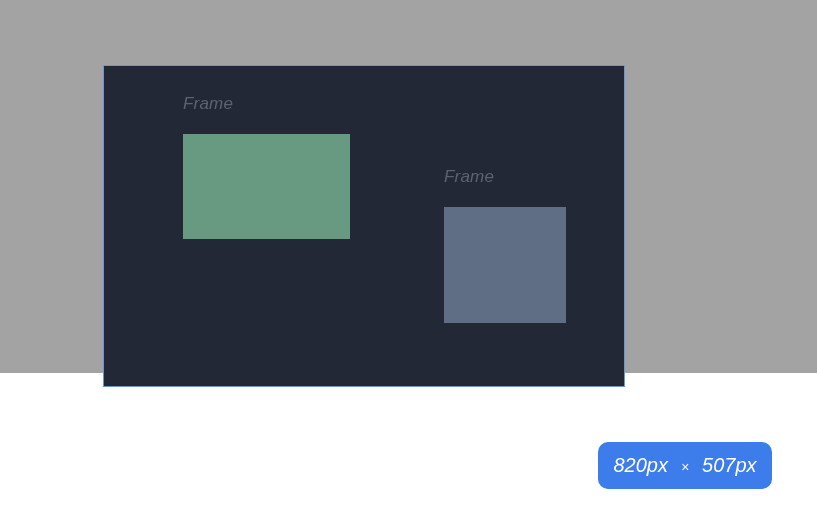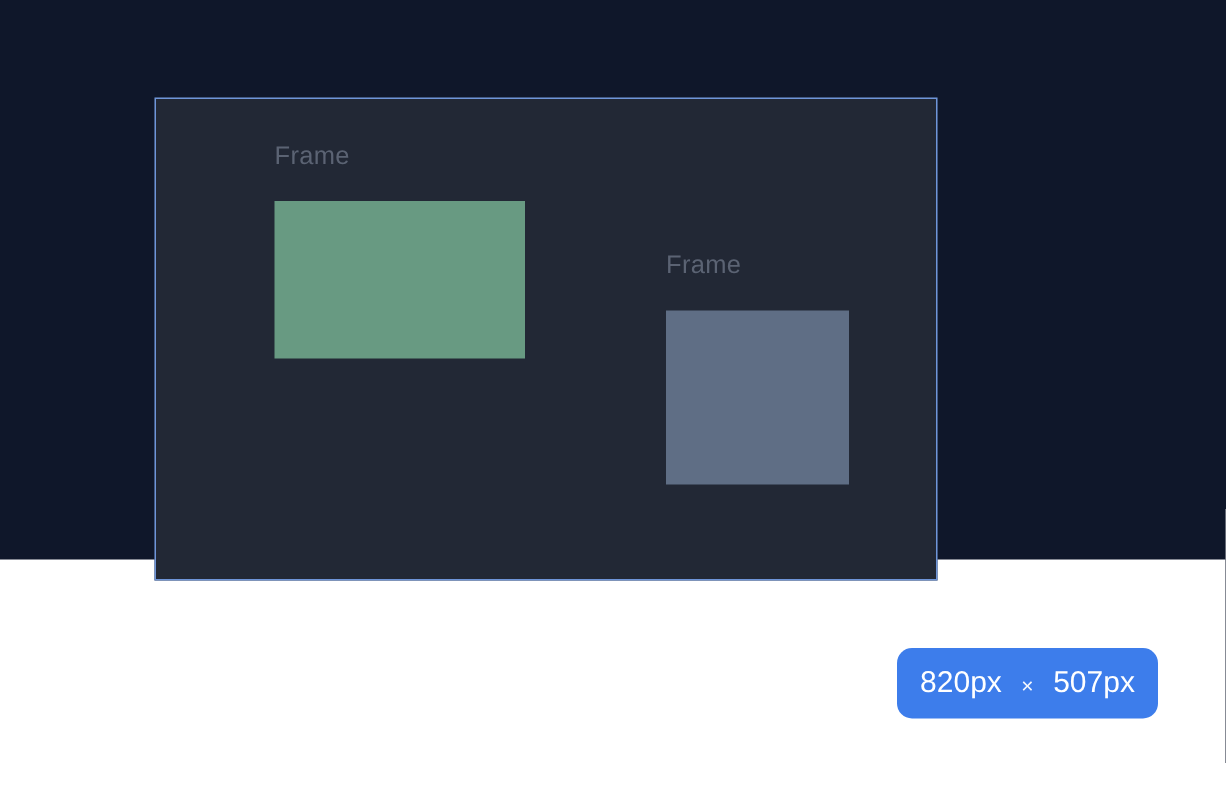--- a/index.html
+++ b/index.html
@@ -9,21 +9,22 @@
   body {
     width: 817px;
     height: 523px;
     overflow: hidden;
     font-family: "Liberation Sans", sans-serif;
   }
   .canvas {
     position: relative;
     width: 817px;
     height: 373px;
-    background: #0f172a;
+    background: #a3a3a3;
+    font-style: italic;
   }
   .outer-frame {
     position: absolute;
     left: 103px;
     top: 65px;
     width: 522px;
     height: 322px;
     box-sizing: border-box;
     background: #222835;
     border: 1.5px solid #6e95d9;
@@ -55,21 +56,21 @@
   .rect-gray {
     left: 340px;           
     top: 141px;
     width: 122px;
     height: 116px;
     background: #5f6e85;
   }
   .size-badge {
     position: absolute;
     left: 598px;
-    top: 432px;
+    top: 442px;
     width: 174px;
     height: 47px;
     box-sizing: border-box;
     background: #3d7deb;
     border-radius: 10px;
     display: flex;
     align-items: center;
     justify-content: center;
     gap: 13px;
     color: #ffffff;

